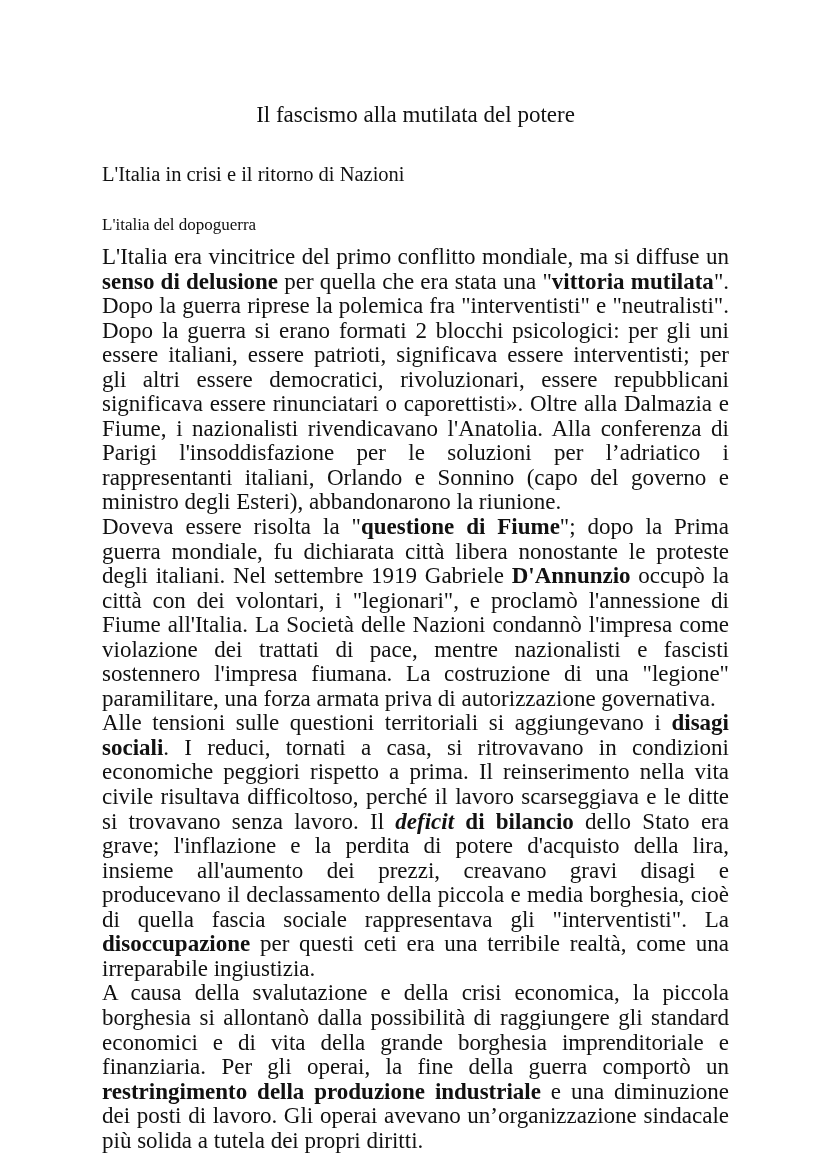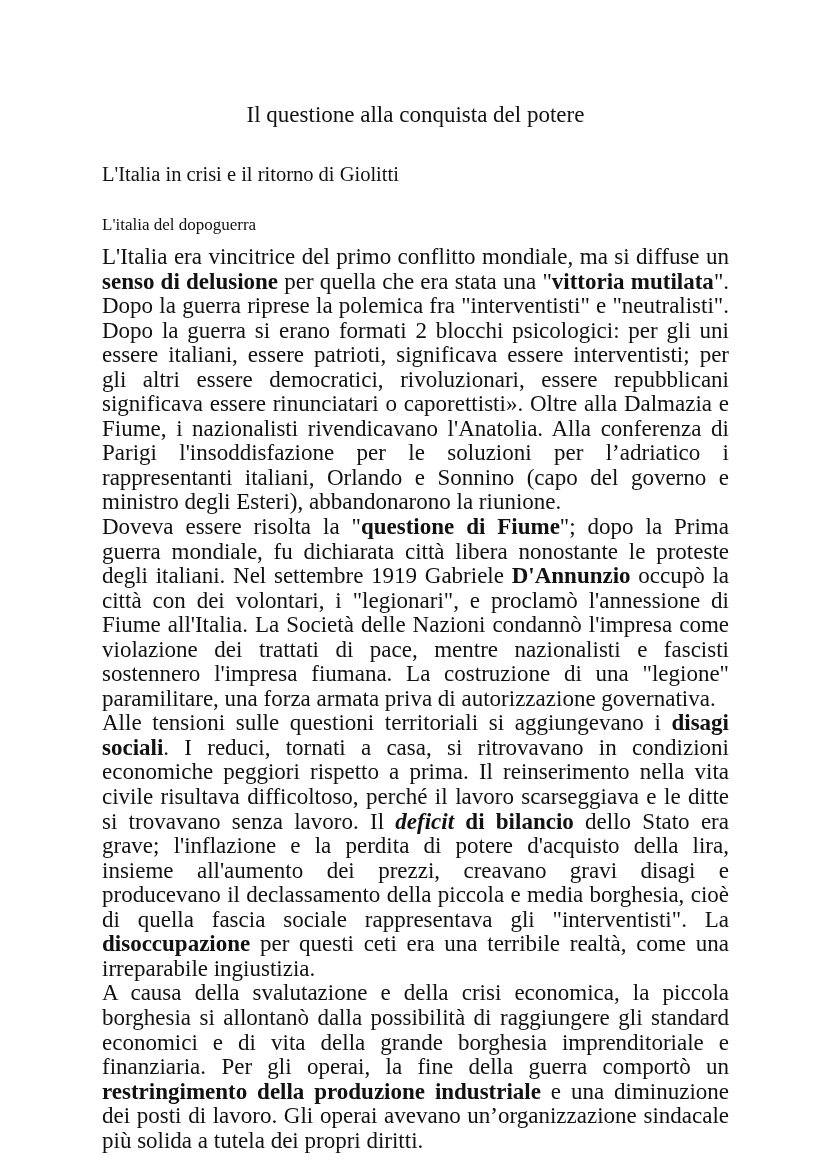--- a/index.html
+++ b/index.html
@@ -63,22 +63,22 @@
   .body p {
     margin: 0;
     text-align: justify;
   }
   b { font-weight: bold; }
 </style>
 </head>
 <body>
 
 <div class="page">
-  <h1 class="doc-title">Il questione alla conquista del potere</h1>
-  <h2 class="section-title">L'Italia in crisi e il ritorno di Giolitti</h2>
+  <h1 class="doc-title">Il fascismo alla mutilata del potere</h1>
+  <h2 class="section-title">L'Italia in crisi e il ritorno di Nazioni</h2>
   <h3 class="subsection-title">L'italia del dopoguerra</h3>
 
   <div class="body">
     <p><span>L'Italia era vincitrice del primo conflitto mondiale, ma si diffuse un </span><b>senso di delusione</b><span> per quella che era stata una "</span><b>vittoria mutilata</b><span>". Dopo la guerra riprese la polemica fra "interventisti" e "neutralisti". Dopo la guerra si erano formati 2 blocchi psicologici: per gli uni essere italiani, essere patrioti, significava essere interventisti; per gli altri essere democratici, rivoluzionari, essere repubblicani significava essere rinunciatari o caporettisti». Oltre alla Dalmazia e Fiume, i nazionalisti rivendicavano l'Anatolia. Alla conferenza di Parigi l'insoddisfazione per le soluzioni per l’adriatico i rappresentanti italiani, Orlando e Sonnino (capo del governo e ministro degli Esteri), abbandonarono la riunione.</span></p>
     <p><span>Doveva essere risolta la "</span><b>questione di Fiume</b><span>"; dopo la Prima guerra mondiale, fu dichiarata città libera nonostante le proteste degli italiani. Nel settembre 1919 Gabriele </span><b>D'Annunzio</b><span> occupò la città con dei volontari, i "legionari", e proclamò l'annessione di Fiume all'Italia. La Società delle Nazioni condannò l'impresa come violazione dei trattati di pace, mentre nazionalisti e fascisti sostennero l'impresa fiumana. La costruzione di una "legione" paramilitare, una forza armata priva di autorizzazione governativa.</span></p>
     <p><span>Alle tensioni sulle questioni territoriali si aggiungevano i </span><b>disagi sociali</b><span>. I reduci, tornati a casa, si ritrovavano in condizioni economiche peggiori rispetto a prima. Il reinserimento nella vita civile risultava difficoltoso, perché il lavoro scarseggiava e le ditte si trovavano senza lavoro. Il </span><b style="font-style: italic;">deficit</b><b> di bilancio</b><span> dello Stato era grave; l'inflazione e la perdita di potere d'acquisto della lira, insieme all'aumento dei prezzi, creavano gravi disagi e producevano il declassamento della piccola e media borghesia, cioè di quella fascia sociale rappresentava gli "interventisti". La </span><b>disoccupazione</b><span> per questi ceti era una terribile realtà, come una irreparabile ingiustizia.</span></p>
     <p><span>A causa della svalutazione e della crisi economica, la piccola borghesia si allontanò dalla possibilità di raggiungere gli standard economici e di vita della grande borghesia imprenditoriale e finanziaria. Per gli operai, la fine della guerra comportò un </span><b>restringimento della produzione industriale</b><span> e una diminuzione dei posti di lavoro. Gli operai avevano un’organizzazione sindacale più solida a tutela dei propri diritti.</span></p>
   </div>
 </div>
 

